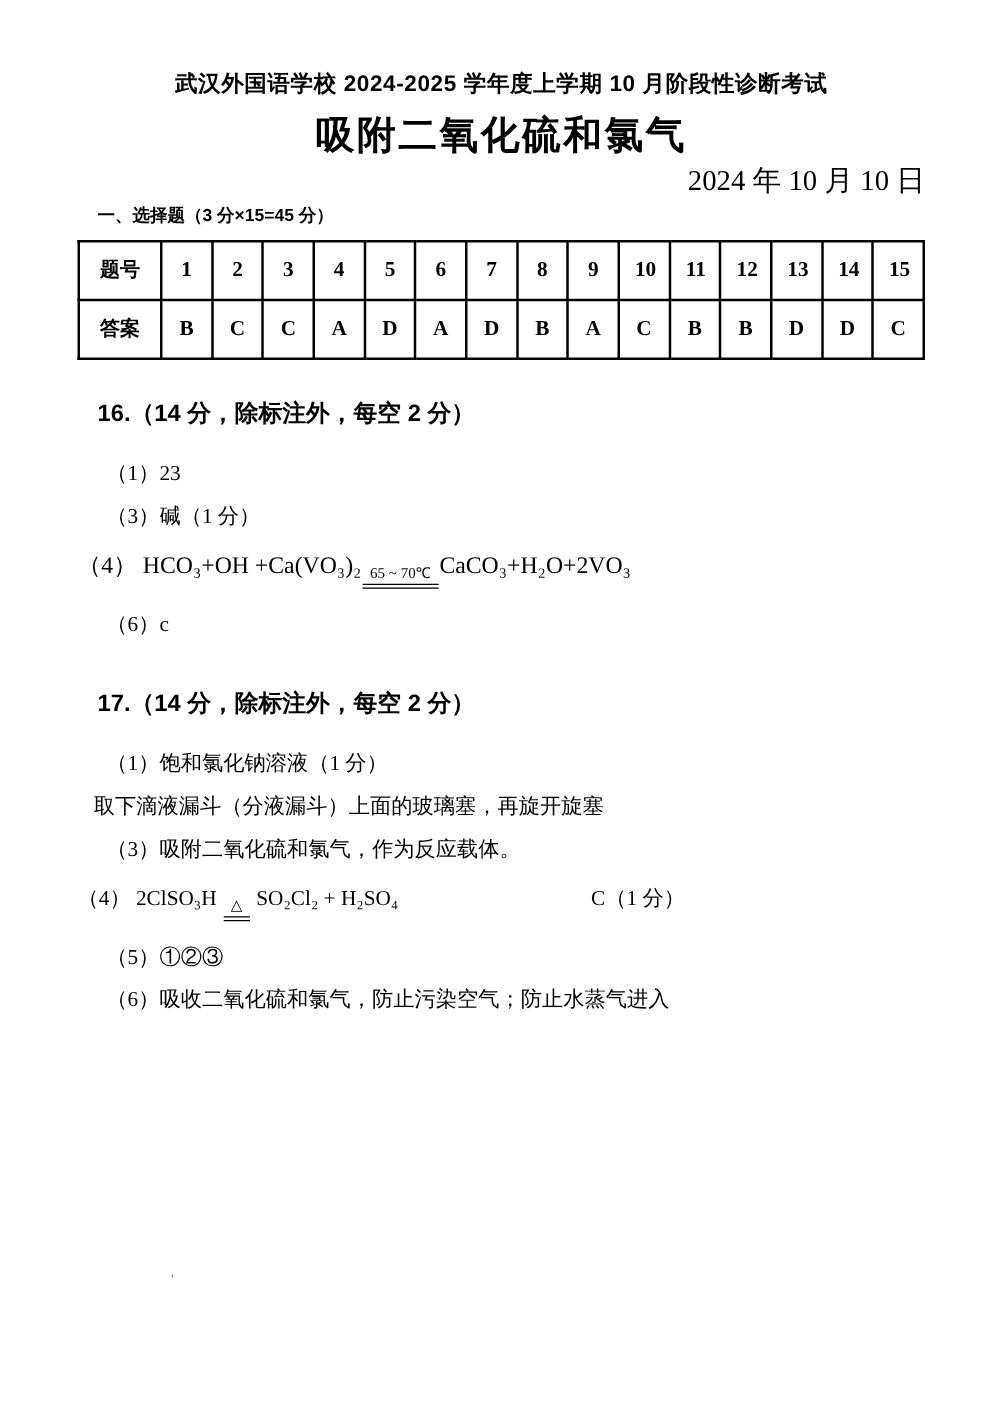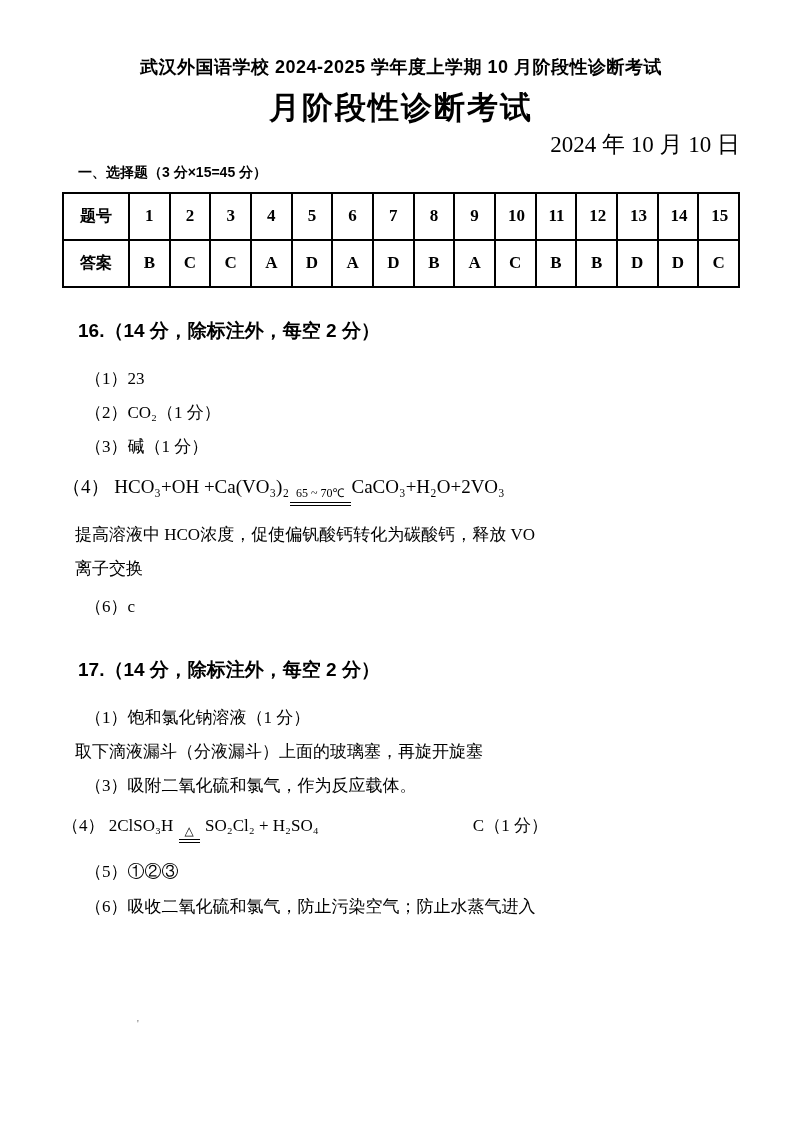--- a/index.html
+++ b/index.html
@@ -103,21 +103,21 @@
     font-size: 10px;
     color: #555;
   }
 </style>
 </head>
 <body>
 
 <div class="page">
 
   <div class="title-line1">武汉外国语学校 2024-2025 学年度上学期 10 月阶段性诊断考试</div>
-  <div class="title-line2">月阶段性诊断考试</div>
+  <div class="title-line2">吸附二氧化硫和氯气</div>
   <div class="date-line">2024 年 10 月 10 日</div>
 
   <div class="section-heading">一、选择题（3 分×15=45 分）</div>
 
   <table class="ans-table">
     <colgroup>
       <col class="c0">
         <col>
         <col>
         <col>
@@ -170,32 +170,27 @@
         <td>D</td>
         <td>D</td>
         <td>C</td>
       </tr>
     </tbody>
   </table>
 
   <div class="q-heading">16.（14 分，除标注外，每空 2 分）</div>
 
   <div class="line item">（1）23</div>
-  <div class="line item">（2）CO₂（1 分）</div>
   <div class="line item">（3）碱（1 分）</div>
 
   <div class="line item eq-line">
     <span>（4）</span>
     <span class="eq-left">HCO₃+OH  +Ca(VO₃)₂</span><span class="eq-cond"><span class="cond-text">65 ~ 70℃</span></span><span class="eq-right">CaCO₃+H₂O+2VO₃</span>
   </div>
 
-  <div class="note-block">
-    <div class="line note">提高溶液中 HCO浓度，促使偏钒酸钙转化为碳酸钙，释放 VO</div>
-    <div class="line note">离子交换</div>
-  </div>
 
   <div class="line item">（6）c</div>
 
   <div class="q-heading second">17.（14 分，除标注外，每空 2 分）</div>
 
   <div class="line item">（1）饱和氯化钠溶液（1 分）</div>
   <div class="line note">取下滴液漏斗（分液漏斗）上面的玻璃塞，再旋开旋塞</div>
   <div class="line item">（3）吸附二氧化硫和氯气，作为反应载体。</div>
 
   <div class="line item eq-line small">

